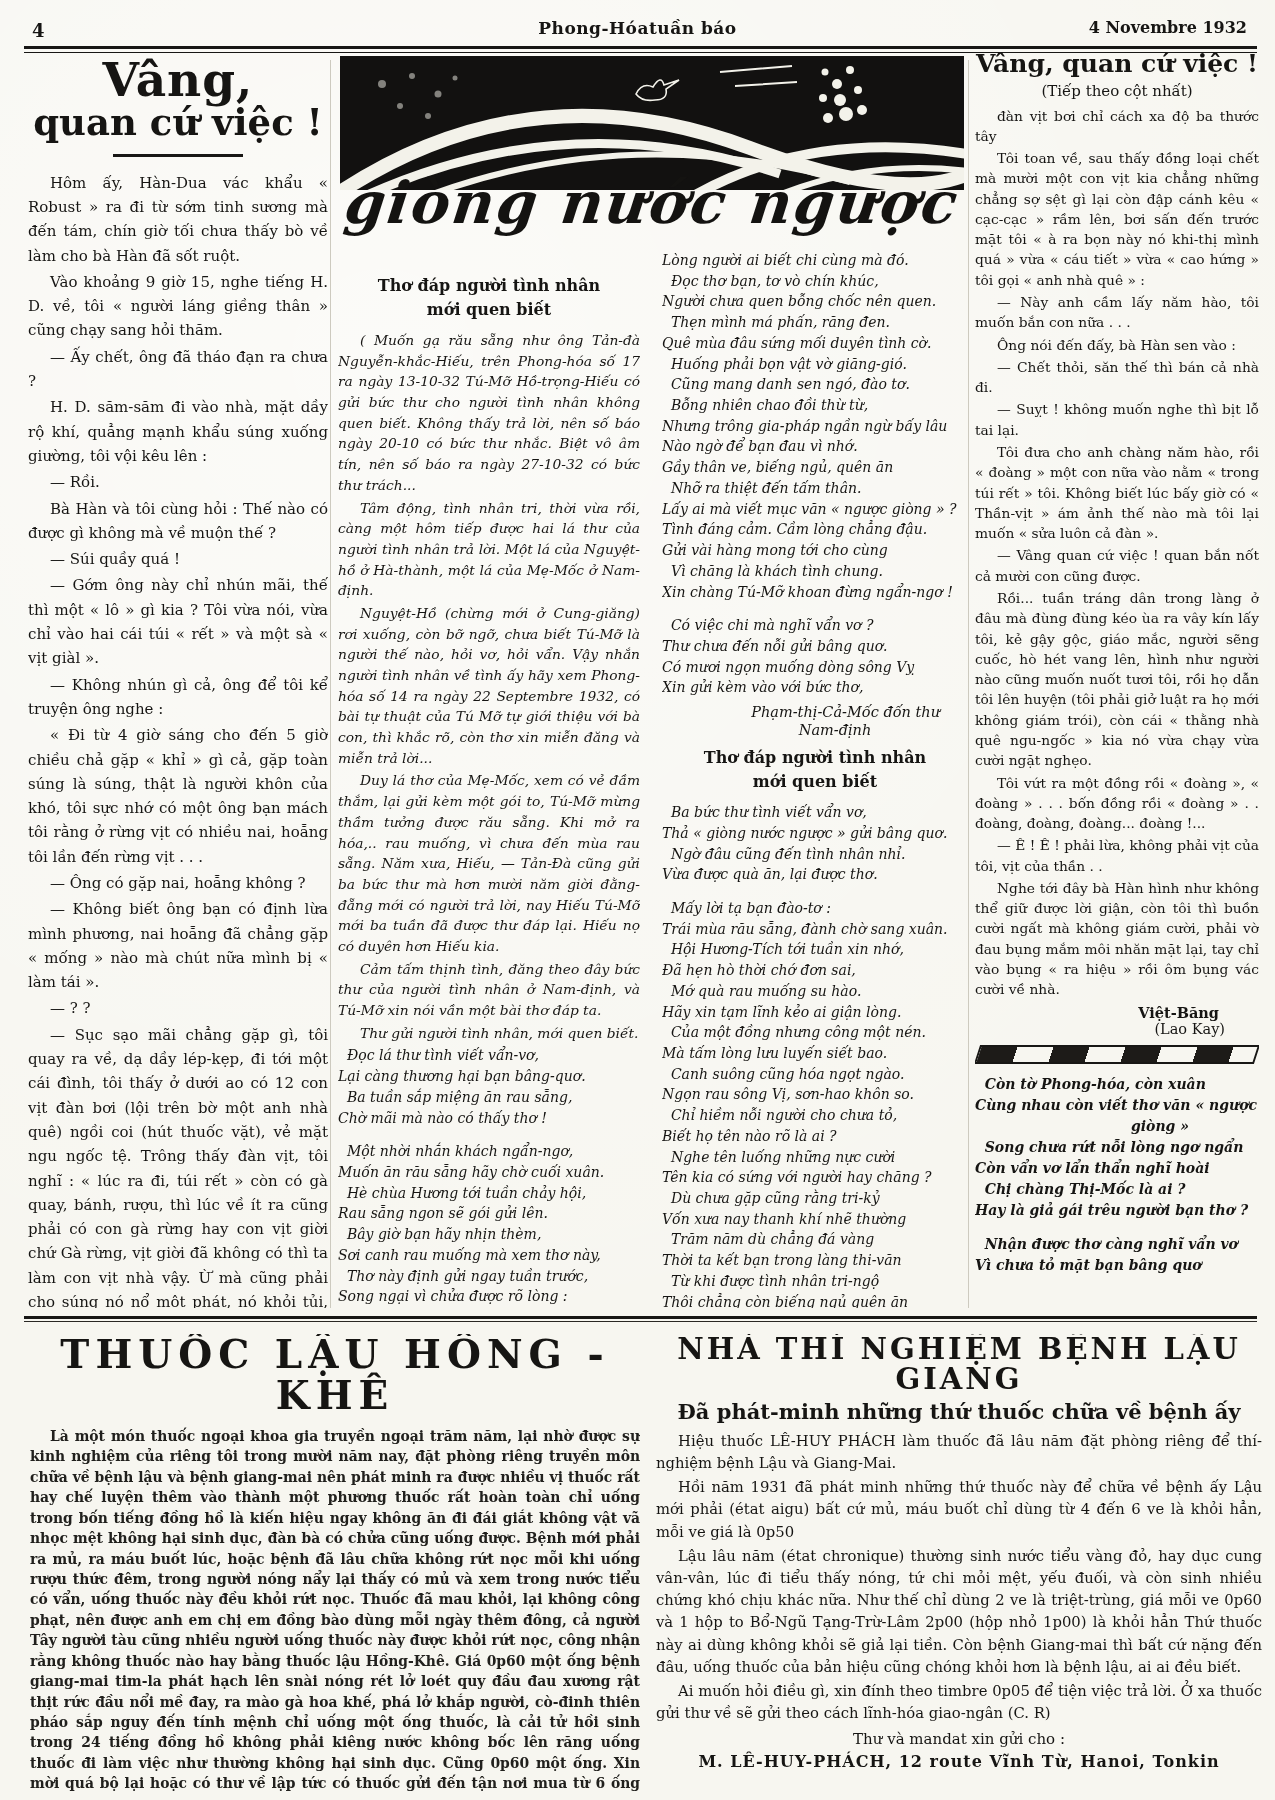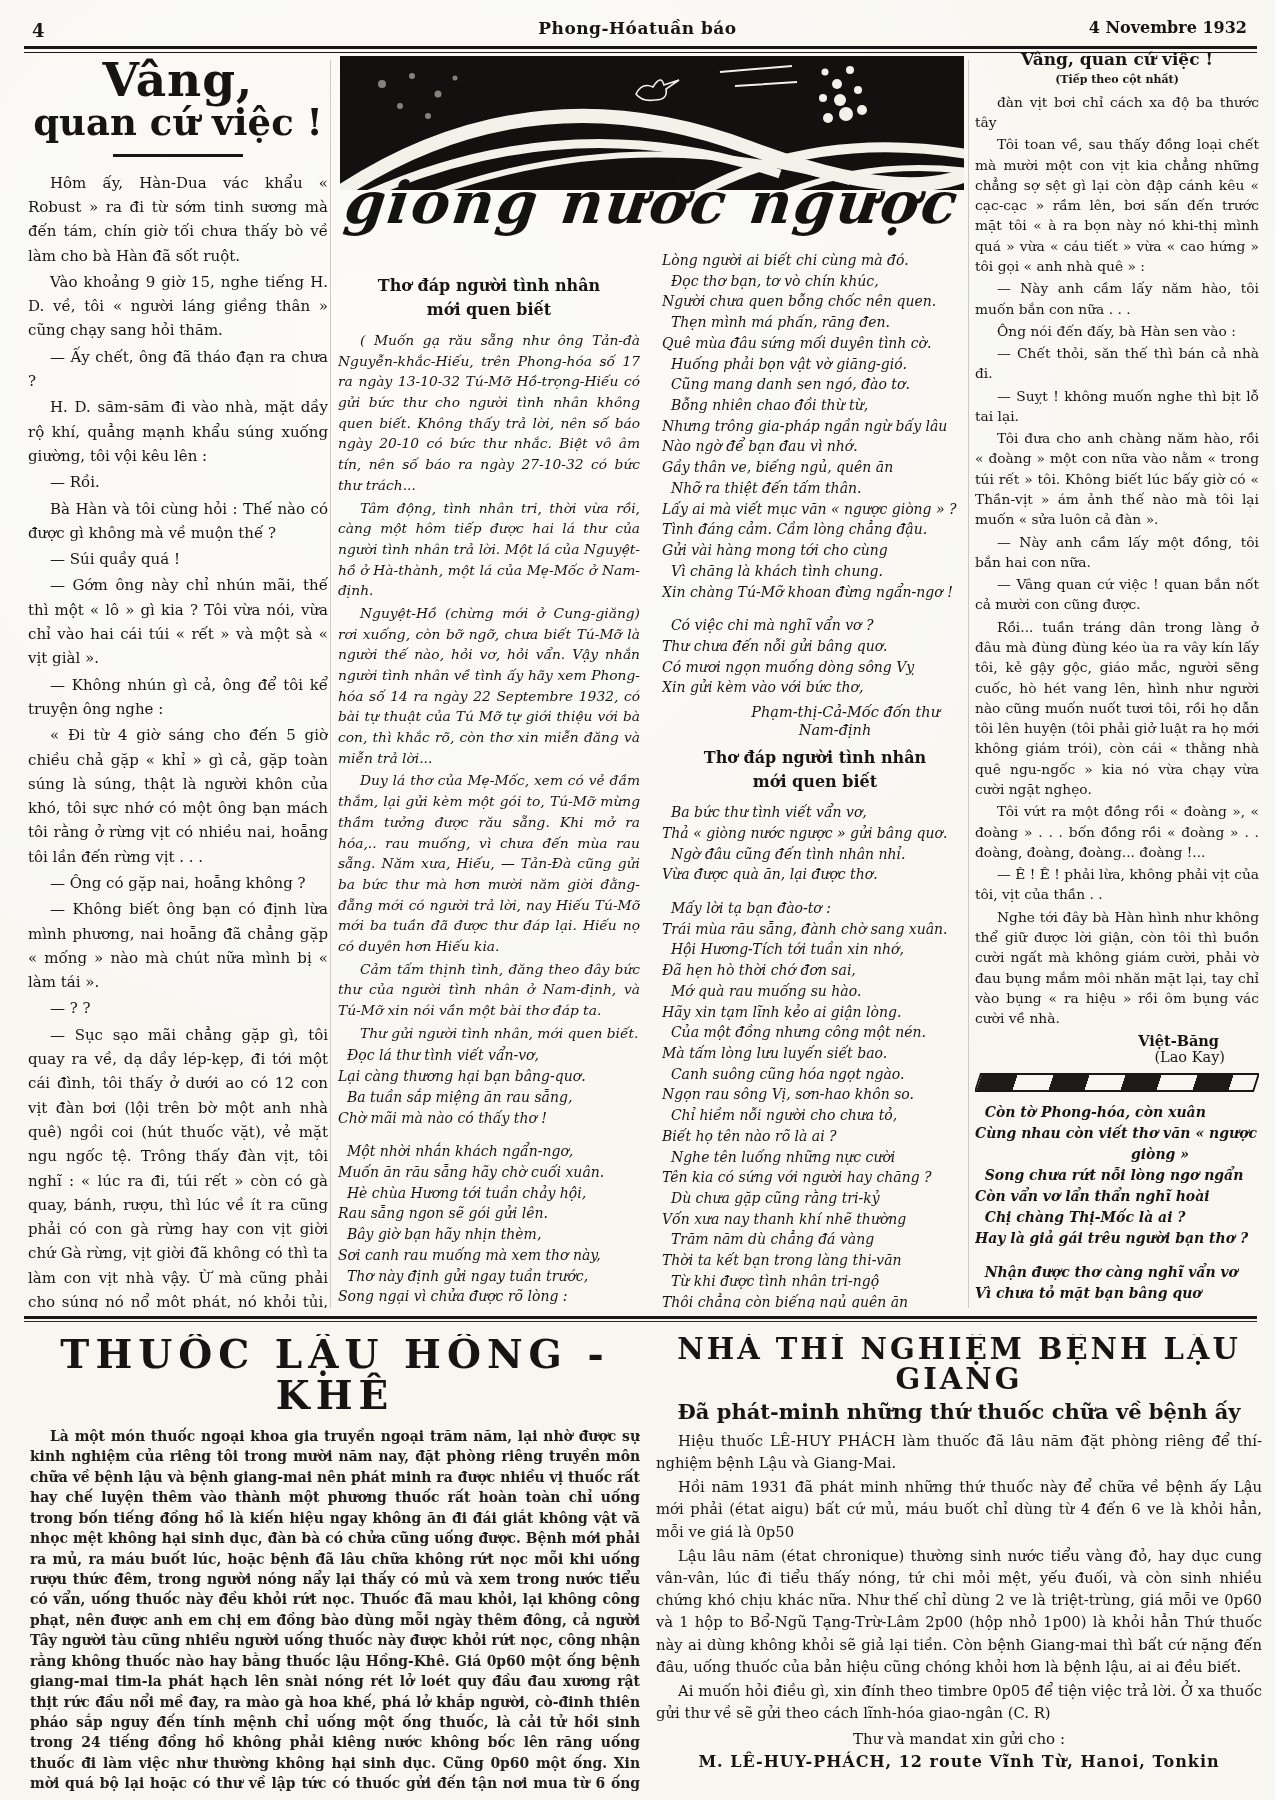--- a/index.html
+++ b/index.html
@@ -46,22 +46,22 @@
   #col2{position:absolute;left:2px;top:214px;width:302px;height:1040px;overflow:hidden;}
   #col3{position:absolute;left:326px;top:196px;width:306px;height:1058px;overflow:hidden;}
   .poem-head{font-weight:bold;text-align:center;font-size:16px;line-height:1.5;margin:6px 0 8px 0;}
   .ital{font-style:italic;}
   #col2 .body-text{font-size:13.8px;line-height:1.5;}
   #col2 .line-list, #col3 .line-list{font-size:14px;line-height:1.48;}
   #col3 .sig{ text-align:right;font-style:italic;font-size:14.5px;margin:6px 28px 2px 0;}
   #col3 .sig2{text-align:center;font-style:italic;font-size:14.5px;margin:0 0 8px 40px;}
   
   #col4{position:absolute;left:975px;top:50px;width:284px;height:1258px;overflow:hidden;}
-  #col4 .rtitle{font-weight:bold;font-size:17px;text-align:center;line-height:1.1;}
-  #col4 .rsub{font-weight:bold;font-size:11px;text-align:center;margin:4px 0 6px 0;}
+  #col4 .rtitle{font-weight:bold;font-size:25px;text-align:center;line-height:1.1;}
+  #col4 .rsub{font-weight:normal;font-size:15px;text-align:center;margin:4px 0 6px 0;}
   #col4 .body-text{font-size:13.8px;line-height:1.47;}
   #col4 .sig{text-align:right;font-size:14.5px;margin:4px 40px 0 0;font-weight:bold;}
   #col4 .sigplace{text-align:right;font-size:14.5px;margin:0 34px 6px 0;}
   .checker-bar{
     height:15px;margin:8px 2px 10px 2px;border:2px solid #181715;
     background:repeating-linear-gradient(90deg,#1d1b18 0 36px,#f7f6f0 36px 72px);
     transform:skewX(-18deg);
   }
   #col4 .line-list{font-size:14px;line-height:1.5;font-style:italic;font-weight:bold;}
   
@@ -241,21 +241,20 @@
     <div class="rtitle">Vâng, quan cứ việc !</div>
     <div class="rsub">(Tiếp theo cột nhất)</div>
     <div class="body-text">
         <p>đàn vịt bơi chỉ cách xa độ ba thước tây</p>
         <p>Tôi toan về, sau thấy đồng loại chết mà mười một con vịt kia chẳng những chẳng sợ sệt gì lại còn đập cánh kêu « cạc-cạc » rầm lên, bơi sấn đến trước mặt tôi « à ra bọn này nó khi-thị mình quá » vừa « cáu tiết » vừa « cao hứng » tôi gọi « anh nhà quê » :</p>
         <p>— Này anh cầm lấy năm hào, tôi muốn bắn con nữa . . .</p>
         <p>Ông nói đến đấy, bà Hàn sen vào :</p>
         <p>— Chết thỏi, săn thế thì bán cả nhà đi.</p>
         <p>— Suỵt ! không muốn nghe thì bịt lỗ tai lại.</p>
         <p>Tôi đưa cho anh chàng năm hào, rồi « đoàng » một con nữa vào nằm « trong túi rết » tôi. Không biết lúc bấy giờ có « Thần-vịt » ám ảnh thế nào mà tôi lại muốn « sửa luôn cả đàn ».</p>
-        <p>— Này anh cầm lấy một đồng, tôi bắn hai con nữa.</p>
         <p>— Vâng quan cứ việc ! quan bắn nốt cả mười con cũng được.</p>
         <p>Rồi... tuần tráng dân trong làng ở đâu mà đùng đùng kéo ùa ra vây kín lấy tôi, kẻ gậy gộc, giáo mắc, người sẽng cuốc, hò hét vang lên, hình như người nào cũng muốn nuốt tươi tôi, rồi họ dẫn tôi lên huyện (tôi phải giở luật ra họ mới không giám trói), còn cái « thằng nhà quê ngu-ngốc » kia nó vừa chạy vừa cười ngặt nghẹo.</p>
         <p>Tôi vứt ra một đồng rồi « đoàng », « đoàng » . . . bốn đồng rồi « đoàng » . . đoàng, đoàng, đoàng... đoàng !...</p>
         <p>— Ê ! Ê ! phải lừa, không phải vịt của tôi, vịt của thần . .</p>
         <p>Nghe tới đây bà Hàn hình như không thể giữ được lời giận, còn tôi thì buồn cười ngất mà không giám cười, phải vờ đau bụng mắm môi nhăn mặt lại, tay chỉ vào bụng « ra hiệu » rồi ôm bụng vác cười về nhà.</p>
       </div>
     <div class="sig">Việt-Băng</div>
     <div class="sigplace">(Lao Kay)</div>
     <div class="checker-bar"></div>
     <div class="line-list">

